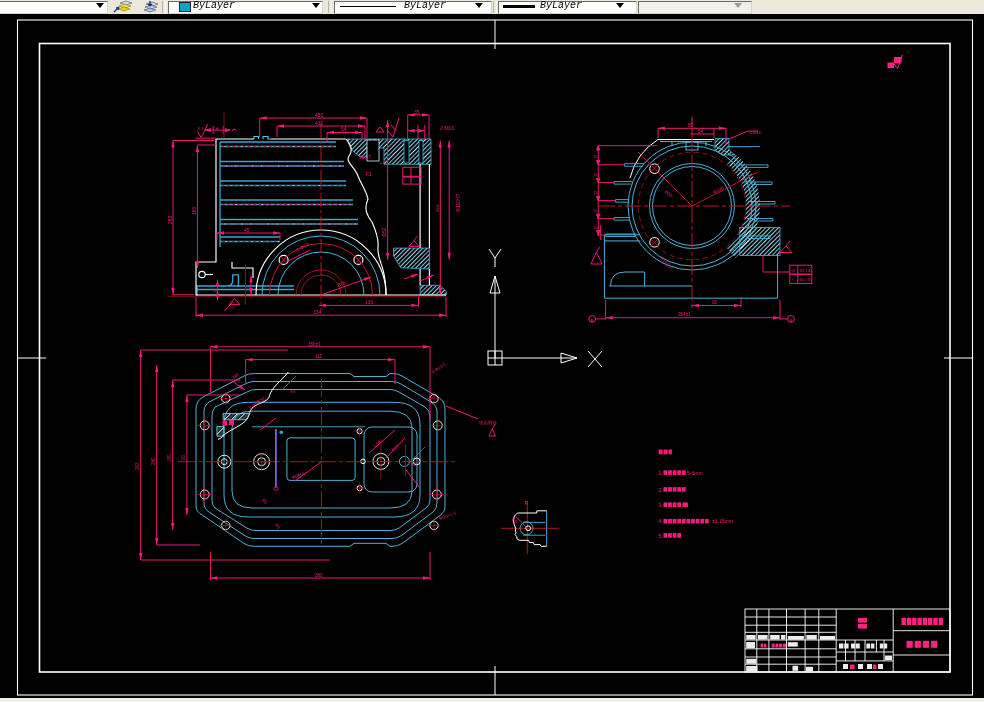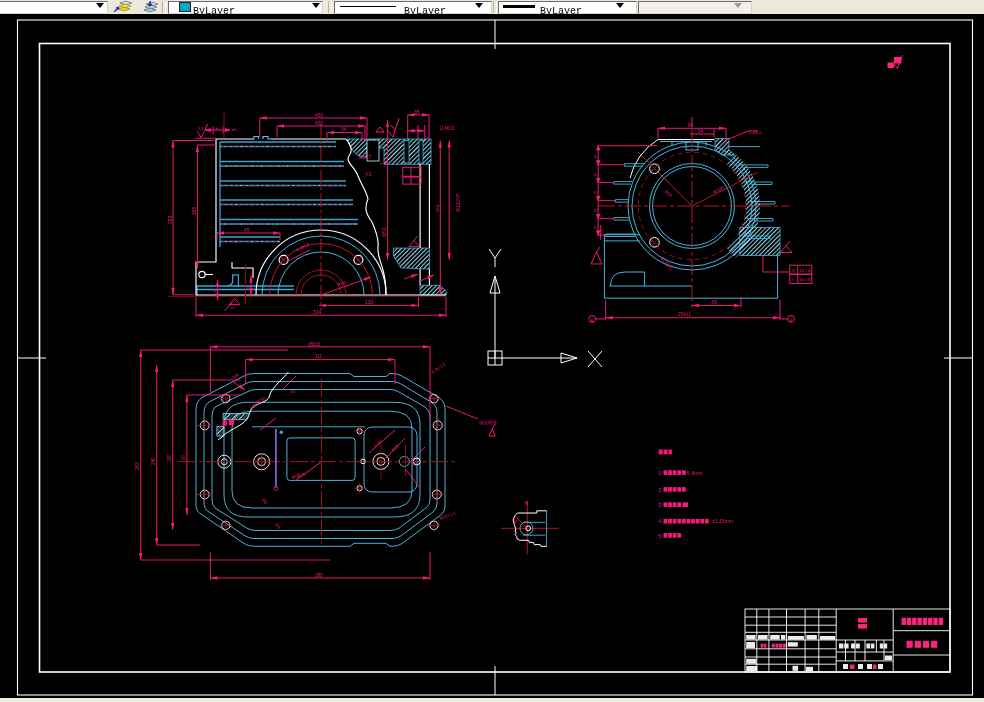--- a/index.html
+++ b/index.html
@@ -1,18 +1,18 @@
 <!DOCTYPE html>
 <html><head>
 <meta charset="utf-8">
 <style>
 html,body{margin:0;padding:0;background:#000;width:984px;height:702px;overflow:hidden;}
 #toolbar{position:absolute;left:0;top:0;width:984px;height:14px;background:#ece9da;border-bottom:1px solid #9a978a;font-family:"Liberation Mono",monospace;}
 .combo{position:absolute;top:1px;height:11px;background:#fff;border:1px solid #848484;border-top-color:#6a6a6a;border-left-color:#6a6a6a;border-bottom-color:#d8d5c8;border-right-color:#d8d5c8;}
-.ctext{position:absolute;top:7px;font-size:10px;color:#000;line-height:10px;}
+.ctext{position:absolute;top:1px;font-size:10px;color:#000;line-height:10px;font-style:italic;}
 .arrow{position:absolute;top:3px;width:0;height:0;border-left:4px solid transparent;border-right:4px solid transparent;border-top:5px solid #000;}
 .garrow{border-top-color:#9a9a9a;}
 .sep{position:absolute;top:1px;width:2px;height:12px;border-left:1px solid #b5b2a5;border-right:1px solid #fcfcf4;}
 #cv{position:absolute;left:0;top:14px;}
 </style>
 </head>
 <body>
 <div id="toolbar">
   <div class="combo" style="left:-2px;width:108px;"></div>
   <div class="arrow" style="left:96px;"></div>

